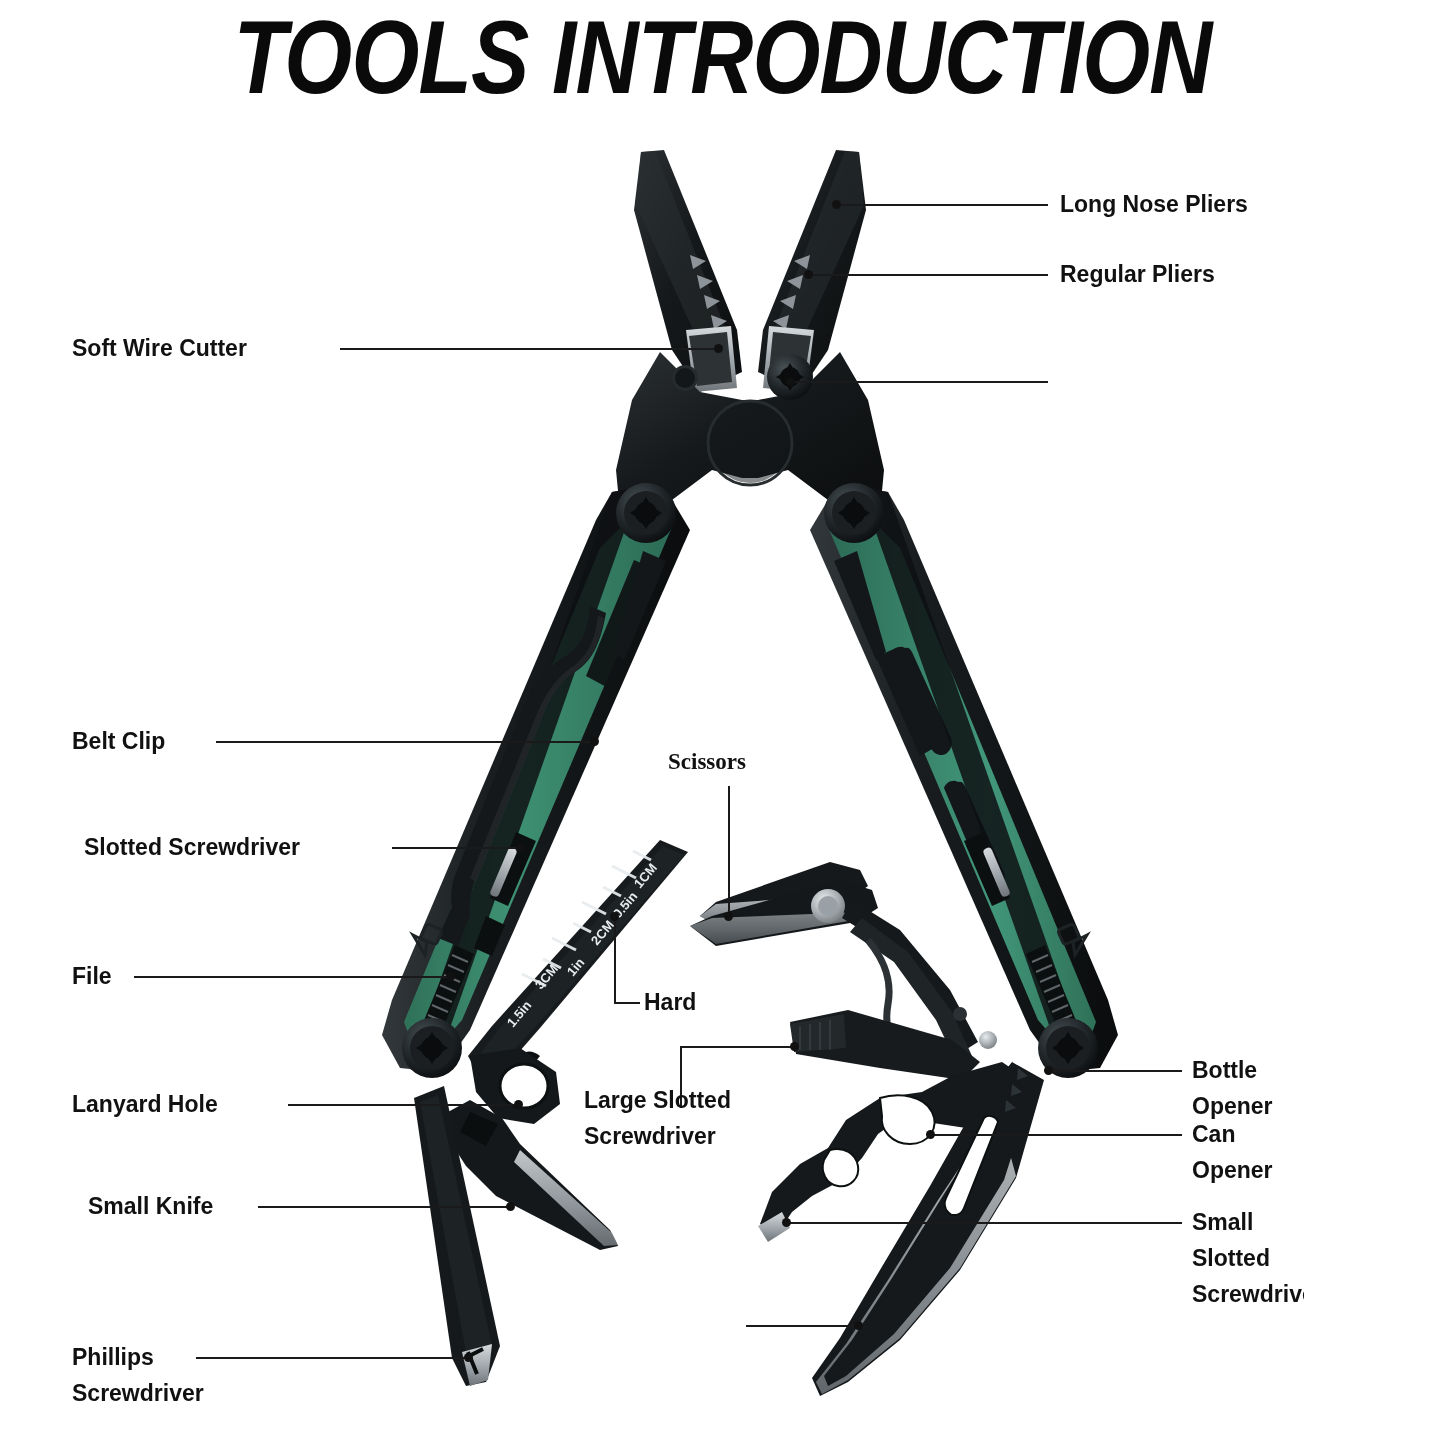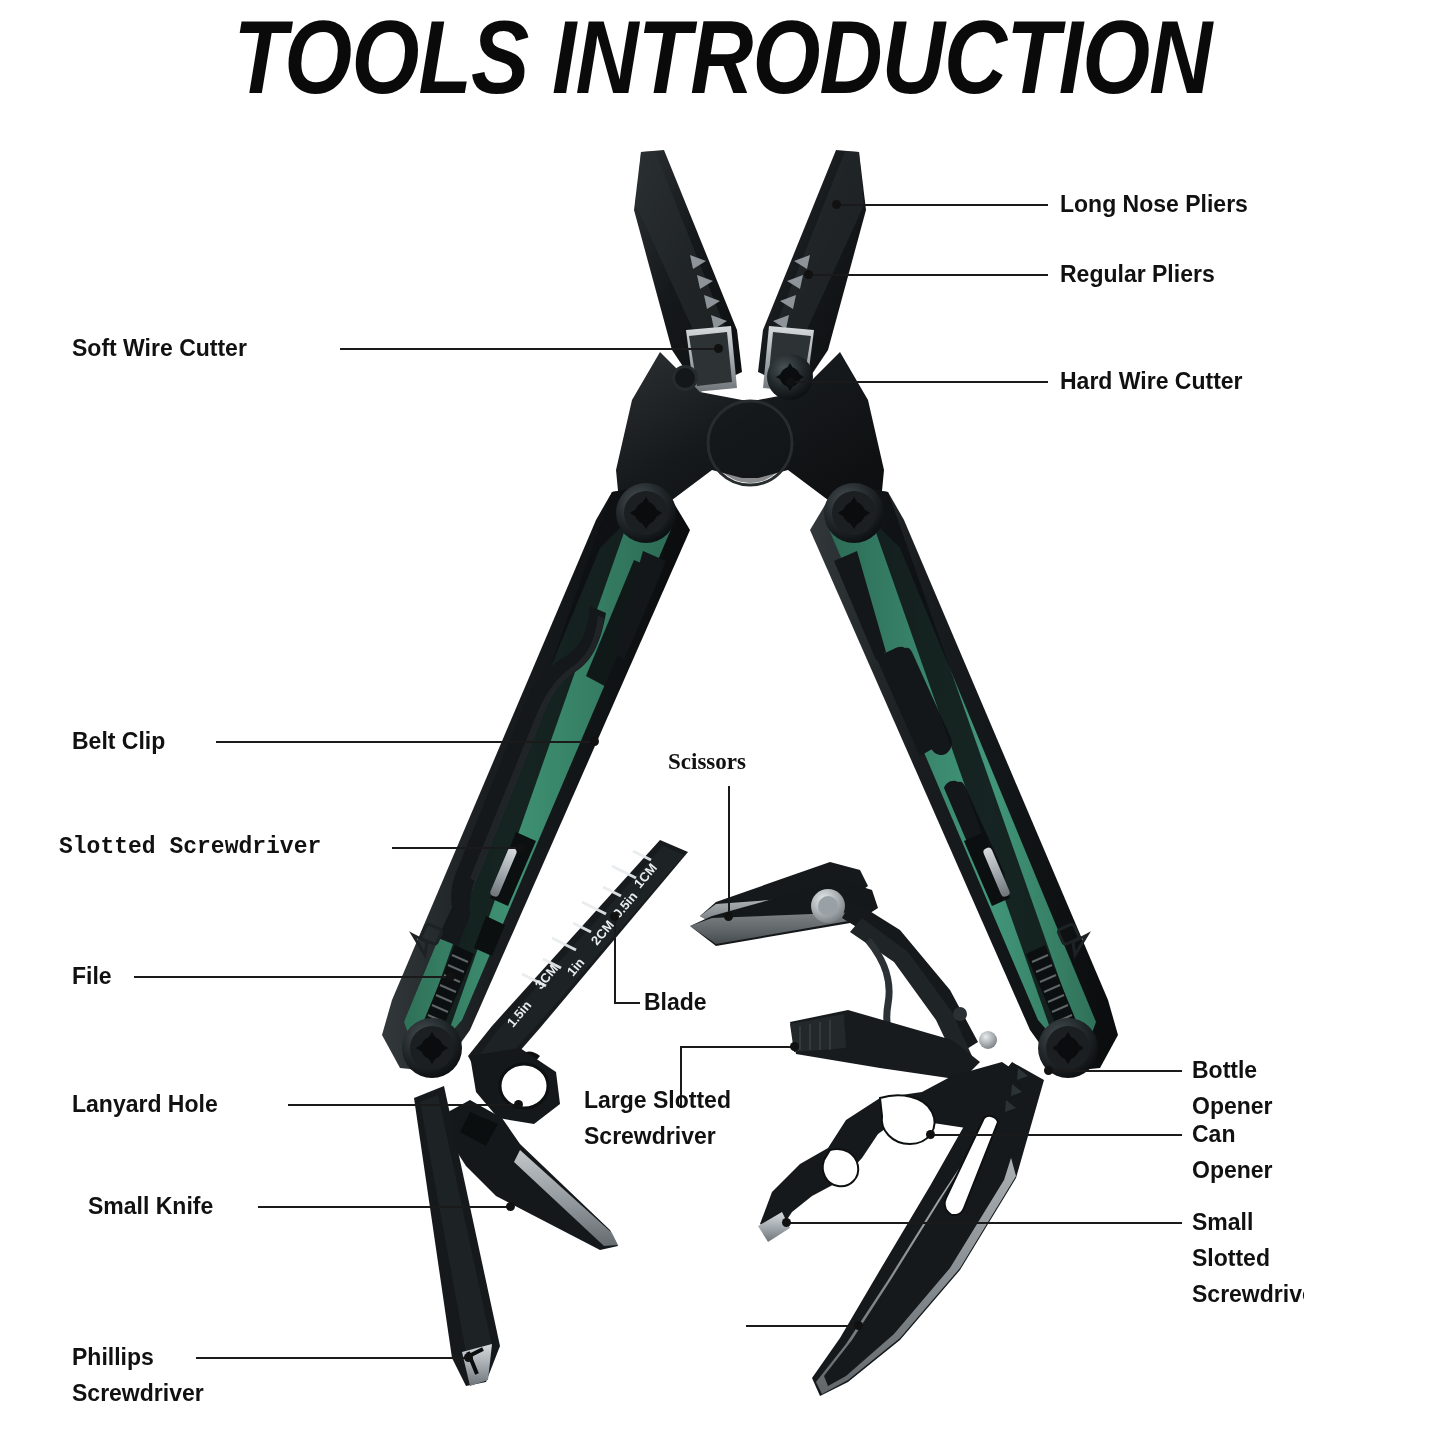--- a/index.html
+++ b/index.html
@@ -484,40 +484,39 @@
   <div class="leader h" style="left:930px; top:1134px; width:252px;"></div>
   <div class="dot" style="left:926px; top:1130px;"></div>
 
   <div class="leader h" style="left:786px; top:1222px; width:396px;"></div>
   <div class="dot" style="left:782px; top:1218px;"></div>
 
   <div class="label right" style="left:1060px; top:186px;">Long Nose Pliers</div>
 
   <div class="label right" style="left:1060px; top:256px;">Regular Pliers</div>
 
-  <div class="label right" style="left:1060px; top:363px;">Hard Wire Cutter</div>
 
   <div class="label left" style="left:72px; top:330px;">Soft Wire Cutter</div>
 
   <div class="label left" style="left:72px; top:723px;">Belt Clip</div>
 
-  <div class="label left" style="left:59px; top:829px;font-family:Liberation Mono, monospace;">Slotted Screwdriver</div>
+  <div class="label left" style="left:84px; top:829px;">Slotted Screwdriver</div>
 
   <div class="label left" style="left:72px; top:958px;">File</div>
 
   <div class="label left" style="left:72px; top:1086px;">Lanyard Hole</div>
 
   <div class="label left" style="left:88px; top:1188px;">Small Knife</div>
 
   <div class="label left" style="left:72px; top:1339px;">Phillips
 Screwdriver</div>
 
   <div class="label center" style="left:668px; top:744px;font-family:Liberation Serif, serif;">Scissors</div>
 
-  <div class="label center" style="left:644px; top:984px;">Blade</div>
+  <div class="label center" style="left:644px; top:984px;">Hard</div>
 
   <div class="label center" style="left:584px; top:1082px;">Large Slotted
 Screwdriver</div>
 
 
   <div class="label right" style="left:1192px; top:1052px;">Bottle Opener</div>
 
   <div class="label right" style="left:1192px; top:1116px;">Can Opener</div>
 
   <div class="label right" style="left:1192px; top:1204px;">Small Slotted

